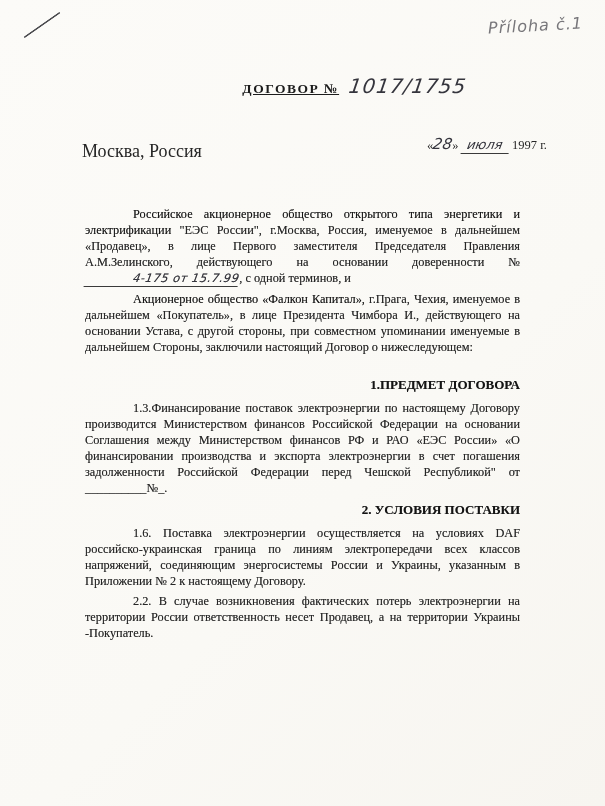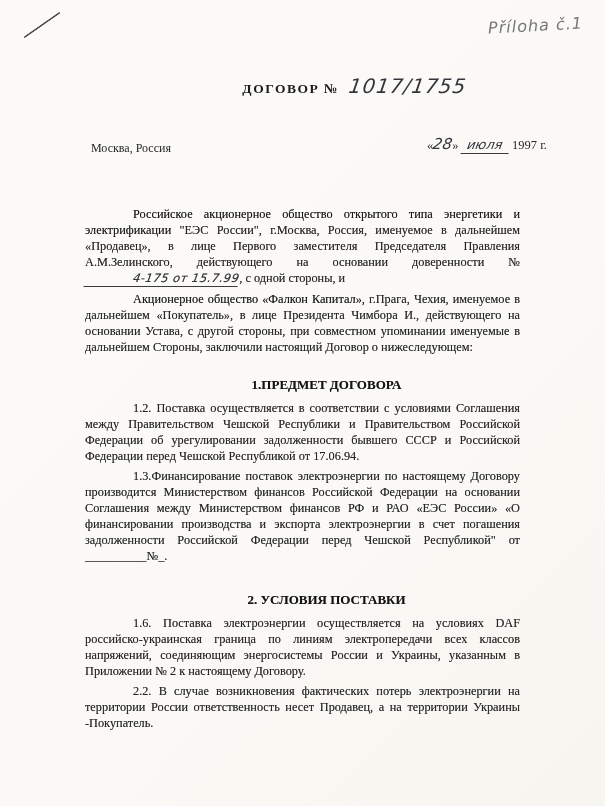--- a/index.html
+++ b/index.html
@@ -30,29 +30,29 @@
     transform:rotate(-3deg);
     letter-spacing:1px;
   }
   .title-row{
     position:absolute;top:74px;left:0;width:100%;
     text-align:center;
     transform:translateX(52px);
     white-space:nowrap;
   }
   .title-label{
-    font-weight:bold;font-size:13.5px;letter-spacing:1.5px;color:#1c1c1c;
+    font-weight:bold;font-size:13.5px;letter-spacing:1.5px;color:#1c1c1c;text-decoration:underline;
   }
   .title-number{
     font-size:20px;letter-spacing:1px;
     display:inline-block;transform:skewX(-8deg);
     margin-left:6px;
   }
   .place{
-    position:absolute;left:91px;top:141px;font-size:12px;
+    position:absolute;left:82px;top:141px;font-size:18px;
   }
   .date-line{
     position:absolute;right:58px;top:135px;font-size:12.5px;white-space:nowrap;
   }
   .date-day{font-size:15px;display:inline-block;transform:skewX(-10deg);}
   .date-month{
     font-size:13px;display:inline-block;transform:skewX(-10deg);
     border-bottom:1px solid #3a3a3a;padding:0 7px 1px 5px;margin:0 3px;
   }
   .body-col{
@@ -61,23 +61,23 @@
     text-shadow:0 0 0.4px rgba(40,40,40,0.5);
   }
   .body-col p{
     margin:0 0 4px 0;
     text-indent:48px;
     text-align:justify;
   }
   .body-col .lead-bold{font-weight:normal;color:#141414;}
   h3.sec{
     font-size:13px;font-weight:bold;color:#141414;
-    margin:22px 0 7px 0;text-indent:48px;text-align:center;
+    margin:22px 0 7px 0;text-indent:48px;text-align:right;
   }
-  h3.sec2{margin-top:28px;}
+  h3.sec2{margin-top:6px;}
   .fill-hw{
     font-size:11.5px;letter-spacing:0.5px;
     border-bottom:1px solid #3a3a3a;
     display:inline-block;transform:skewX(-10deg);
     white-space:nowrap;
   }
 </style>
 </head>
 <body>
 
@@ -94,28 +94,27 @@
 
   <div class="place">Москва, Россия</div>
 
   <div class="date-line">
     <span>«</span><span class="date-day hw">28</span><span>»</span><span class="date-month hw">июля</span><span>1997 г.</span>
   </div>
 
   <div class="body-col">
 
     <p><span class="lead-bold">Российское акционерное общество открытого типа энергетики и электрификации</span>
-      <span>"ЕЭС России", г.Москва, Россия, именуемое в дальнейшем «Продавец», в лице Первого заместителя Председателя Правления А.М.Зелинского, действующего на основании доверенности №</span><span class="fill-hw hw">4-175 от 15.7.99</span><span>, с одной стороны, и</span></p>
+      <span>"ЕЭС России", г.Москва, Россия, именуемое в дальнейшем «Продавец», в лице Первого заместителя Председателя Правления А.М.Зелинского, действующего на основании доверенности №</span><span class="fill-hw hw">4-175 от 15.7.99</span><span>, с одной терминов, и</span></p>
 
     <p><span class="lead-bold">Акционерное общество «Фалкон Капитал»,</span><span> г.Прага, Чехия, именуемое в дальнейшем «Покупатель», в лице Президента Чимбора И., действующего на основании Устава, с другой стороны, при совместном упоминании именуемые в дальнейшем Стороны, заключили настоящий Договор о нижеследующем:</span></p>
 
     <h3 class="sec">1.ПРЕДМЕТ ДОГОВОРА</h3>
 
 
-    <p>1.2. Поставка осуществляется в соответствии с условиями Соглашения между Правительством Чешской Республики и Правительством Российской Федерации об урегулировании задолженности бывшего СССР и Российской Федерации перед Чешской Республикой от 17.06.94.</p>
 
     <p><span>1.3.Финансирование поставок электроэнергии по настоящему Договору производится Министерством финансов Российской Федерации на основании Соглашения между Министерством финансов РФ и РАО «ЕЭС России» «О финансировании производства и экспорта электроэнергии в счет погашения задолженности Российской Федерации перед Чешской Республикой" от </span><span>__________</span><span>№_.</span></p>
 
     <h3 class="sec sec2">2. УСЛОВИЯ ПОСТАВКИ</h3>
 
     <p>1.6. Поставка электроэнергии осуществляется на условиях DAF российско-украинская граница по линиям электропередачи всех классов напряжений, соединяющим энергосистемы России и Украины, указанным в Приложении № 2 к настоящему Договору.</p>
 
 
     <p>2.2. В случае возникновения фактических потерь электроэнергии на территории России ответственность несет Продавец, а на территории Украины -Покупатель.</p>
 

